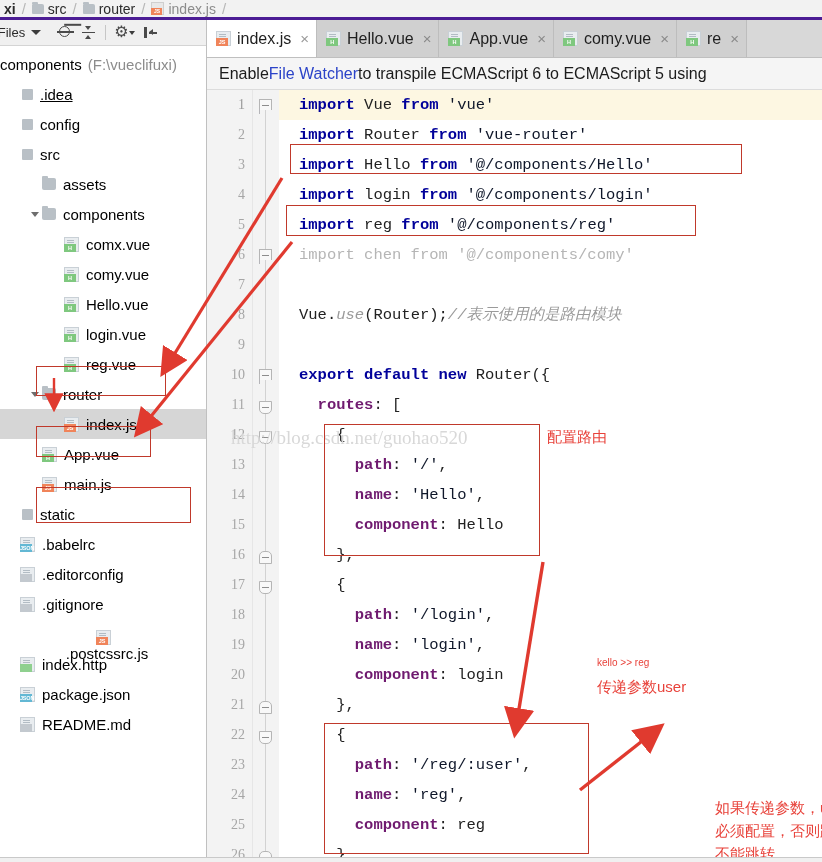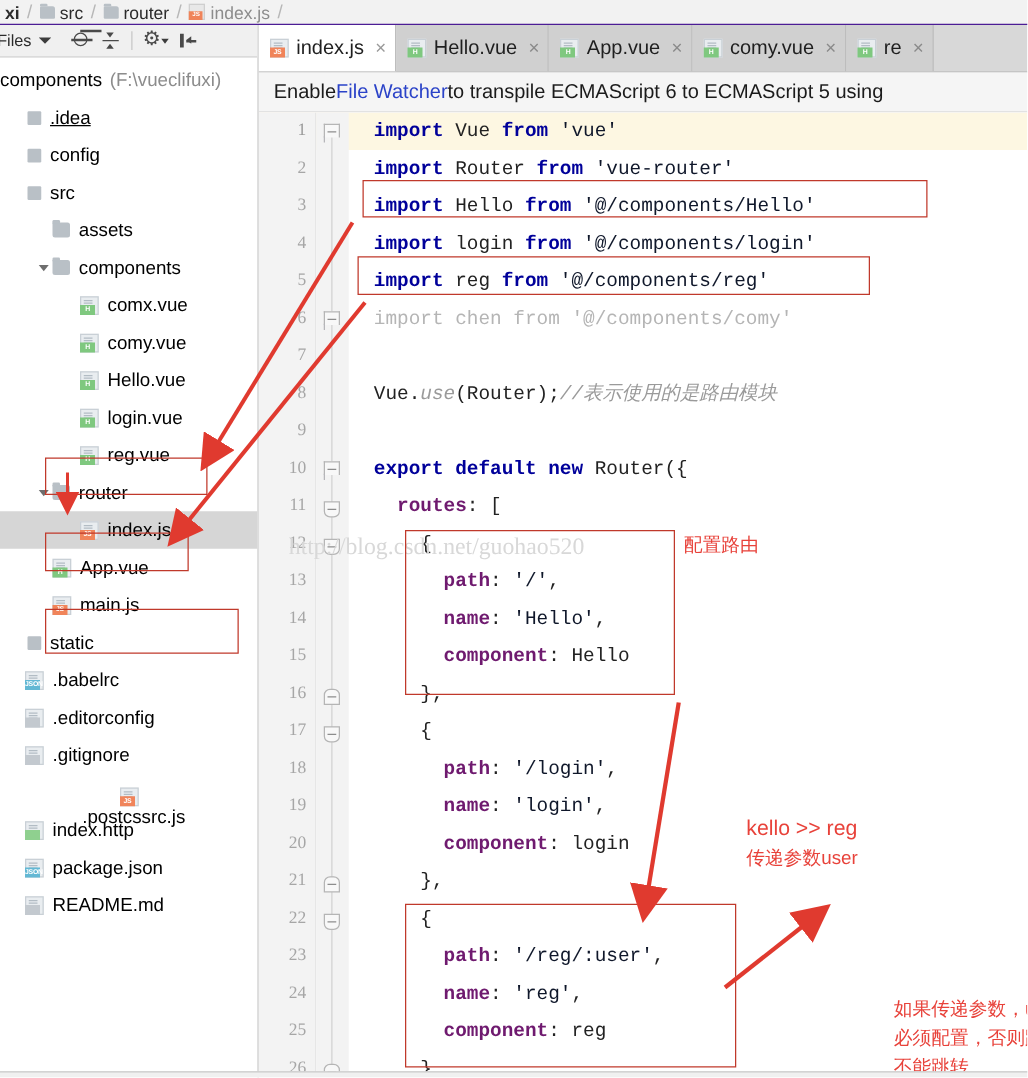--- a/index.html
+++ b/index.html
@@ -8,21 +8,21 @@
     background:#ffffff;
     font-family:"Liberation Sans", sans-serif;
     font-size:13px;color:#1a1a1a;
     position:relative;
   }
   .app{position:relative;width:822px;height:862px;overflow:hidden;}
 
   
   .breadcrumb{
     position:absolute;left:0;top:0;width:822px;height:20px;
-    background:#f2f2f2;border-bottom:1px solid #4c1d95;
+    background:#f2f2f2;border-bottom:3px solid #4c1d95;
     display:flex;align-items:center;font-size:14px;color:#2b2b2b;
     padding-left:2px;box-sizing:border-box;white-space:nowrap;overflow:hidden;
   }
   .bc-item{display:flex;align-items:center;gap:4px;padding:0 2px;}
   .bc-item b{font-weight:bold;}
   .bc-sep{color:#b7b7b7;margin:0 4px;font-size:15px;}
   .ic-folder{
     display:inline-block;width:12px;height:10px;background:#b9c0c6;
     border-radius:1px 2px 1px 1px;position:relative;flex:0 0 auto;
   }
@@ -216,21 +216,21 @@
   .fm.arrowdown .box{
     border-radius:0 0 5px 5px;
   }
   .fm.arrowup .box{
     border-radius:5px 5px 0 0;
   }
 
   
   .cbox{position:absolute;border:1.3px solid #c0392b;box-sizing:border-box;pointer-events:none;}
   .ann{
-    position:absolute;color:#e8423a;font-size:17px;line-height:21px;
+    position:absolute;color:#e8423a;font-size:10px;line-height:21px;
     font-family:"Liberation Sans",sans-serif;white-space:pre;pointer-events:none;
   }
   .ann.cn{font-size:15px;}
   .watermark{
     position:absolute;color:#d8d8d8;font-family:"Liberation Serif",serif;
     font-size:19px;white-space:nowrap;pointer-events:none;
   }
   .uline{position:absolute;height:2px;background:#e8a0a0;border-radius:1px;pointer-events:none;}
 
   svg.arrows{position:absolute;left:0;top:0;pointer-events:none;overflow:visible;}

